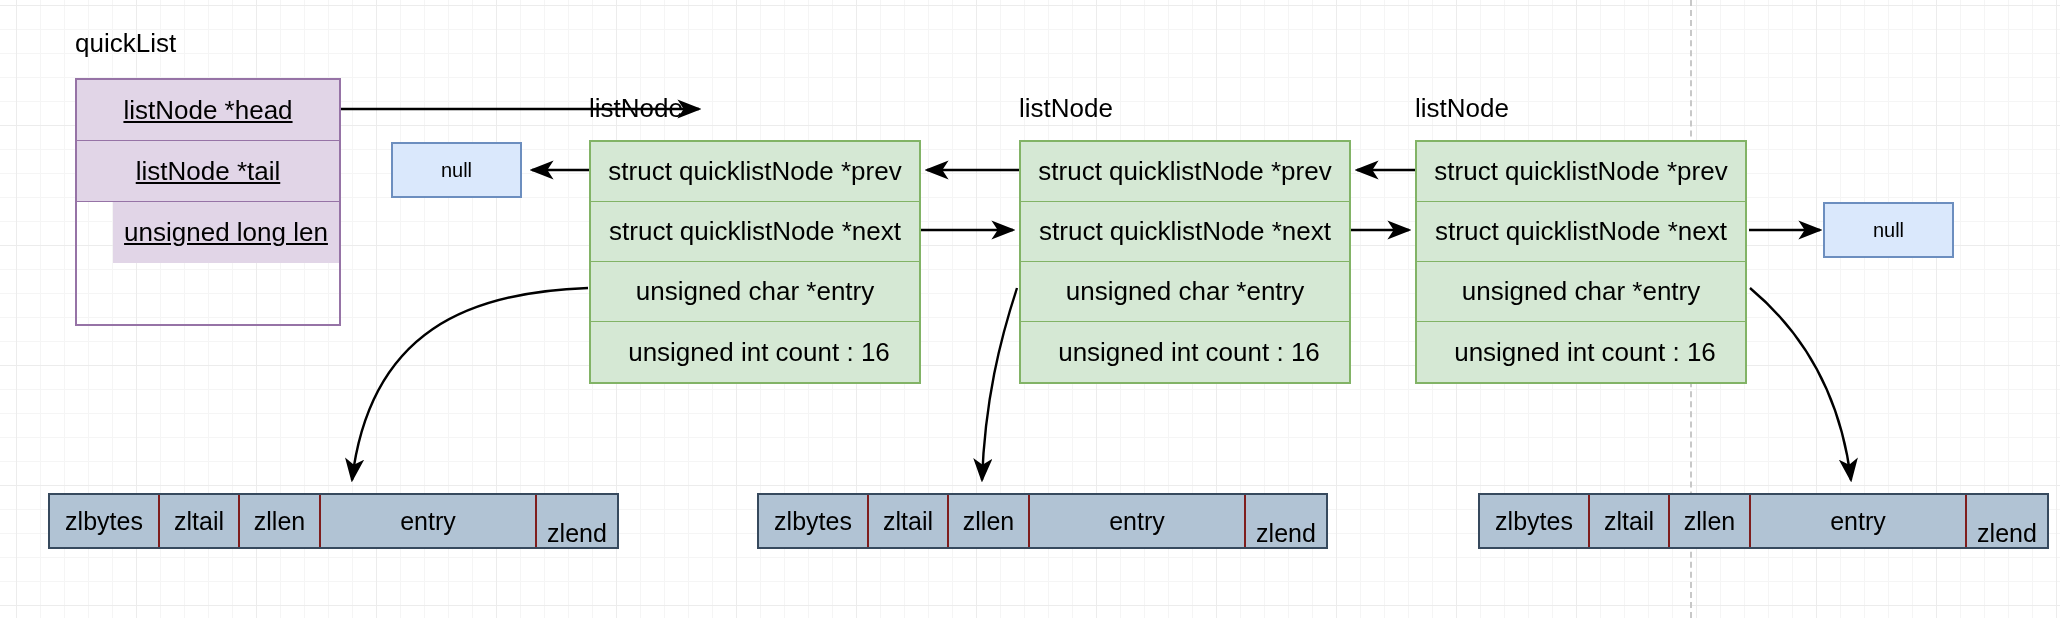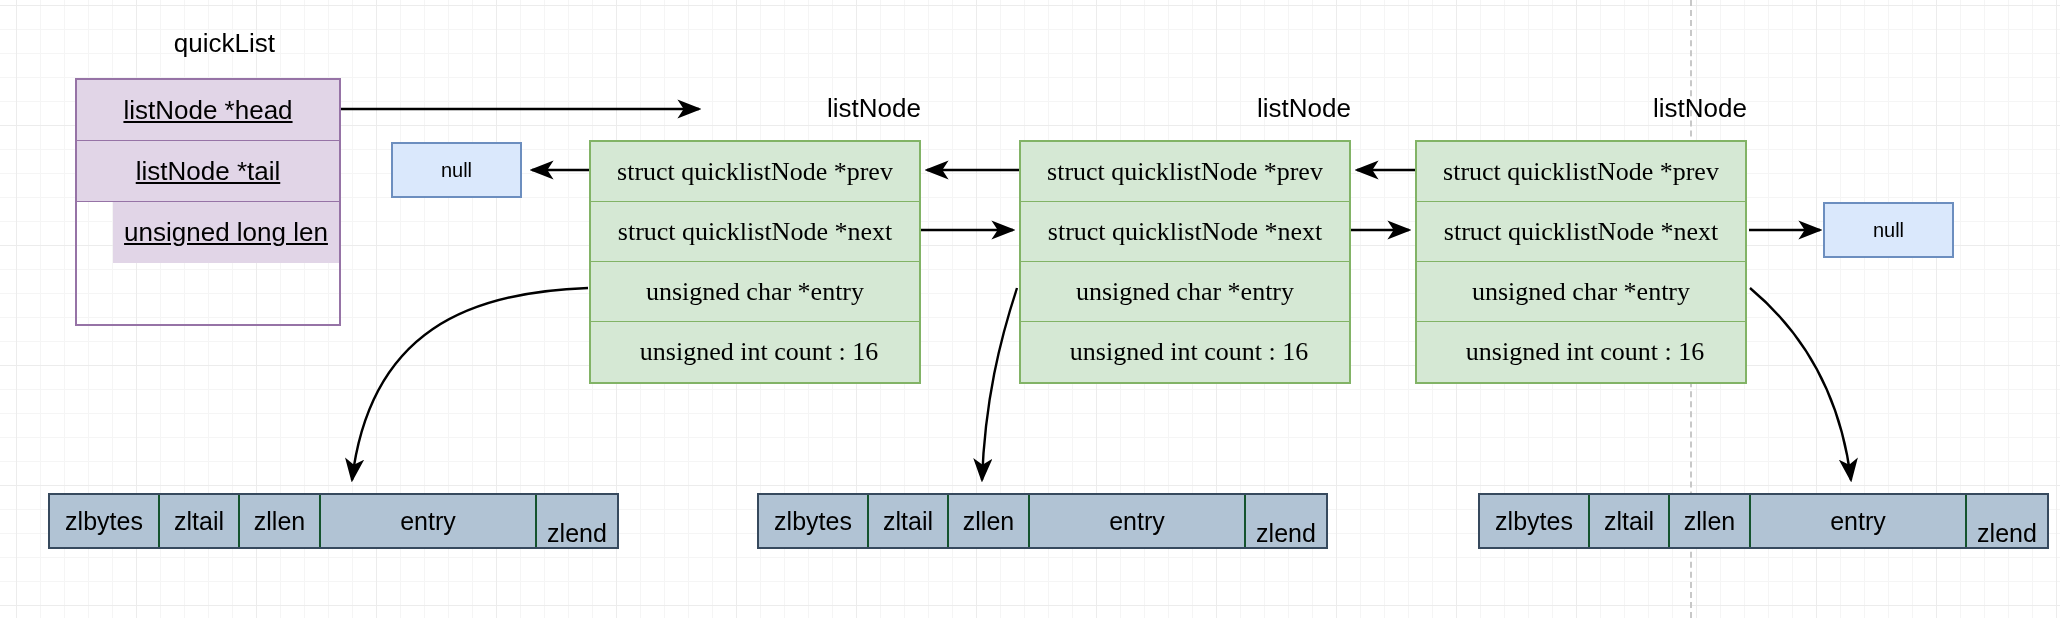--- a/index.html
+++ b/index.html
@@ -54,21 +54,21 @@
   
   .qbox { border: 2px solid #9673a6; text-decoration: underline; }
   .qbox .row {
     background: #e1d5e7;
     border-bottom: 1px solid #9673a6;
     height: 61px;
   }
   .qbox .row:last-child { border-bottom: none; margin-left: 36px; }
 
   
-  .nbox { border: 2px solid #82b366; font-family: Liberation Serif, serif; }
+  .nbox { border: 2px solid #82b366; }
   .nbox .row {
     background: #d5e8d4;
     border-bottom: 1px solid #82b366;
     height: 60px;
   }
   .nbox .row:last-child { border-bottom: none; padding-left: 8px; }
 
   
   .nullbox {
     position: absolute;
@@ -87,36 +87,36 @@
     position: absolute;
     box-sizing: border-box;
     border: 2px solid #36495d;
     background: #b1c3d4;
     display: flex;
     flex-direction: row;
     height: 56px;
   }
   .zcell {
     box-sizing: border-box;
-    border-right: 2px solid #14532d;
+    border-right: 2px solid #7f1d1d;
     display: flex;
     align-items: center;
     justify-content: center;
     font-size: 25px;
     color: #000000;
     white-space: nowrap;
   }
   .zcell:last-child { border-right: none; margin-top: 24px; }
 
   .caption {
     position: absolute;
     font-size: 26px;
     color: #000000;
     white-space: nowrap;
-    text-align: right;
+    text-align: left;
   }
   .vdash {
     position: absolute;
     border-left: 2px dashed #c8c8c8;
     width: 0;
   }
 </style>
 </head>
 <body>
 

